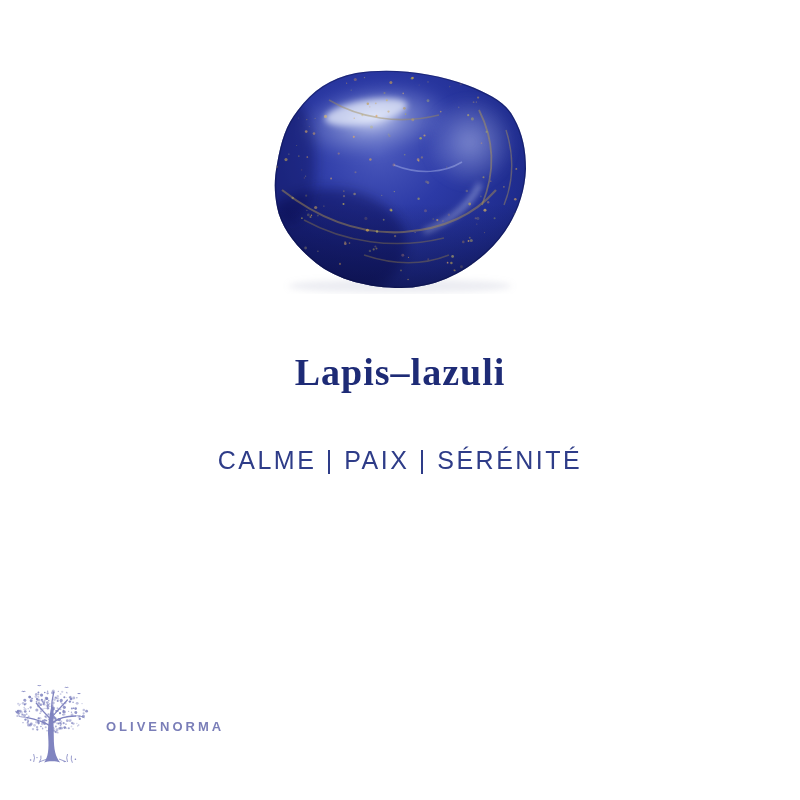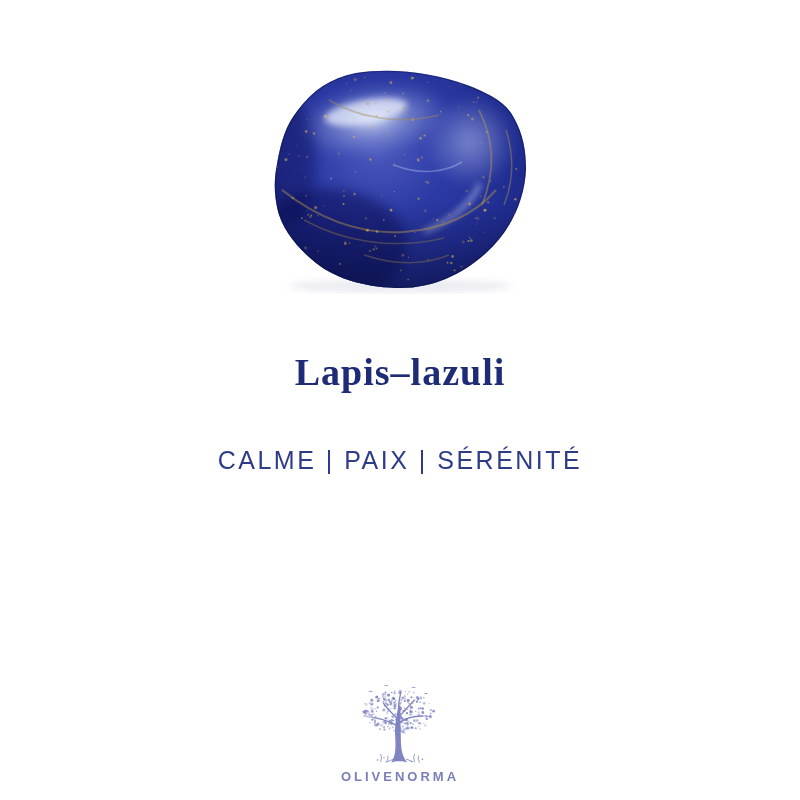--- a/index.html
+++ b/index.html
@@ -31,21 +31,21 @@
   .description{
     position:absolute;top:477px;left:50%;transform:translateX(-50%);
     width:720px;margin:0;
     text-align:center;
     font-family:"Liberation Serif", serif;
     font-size:28px;line-height:37px;letter-spacing:0.2px;
     color:#1e1e1e;
   }
   .logo{
     position:absolute;top:684px;left:0;right:0;
-    display:flex;flex-direction:column;align-items:center;
+    display:flex;flex-direction:row;align-items:center;
   }
   .logo .tree{width:106px;height:80px;}
   .brand-name{
     margin-top:5px;
     font-family:"Liberation Sans", sans-serif;
     font-weight:bold;font-size:13px;letter-spacing:3px;
     color:#7a7eb8;
   }
 </style>
 </head>

